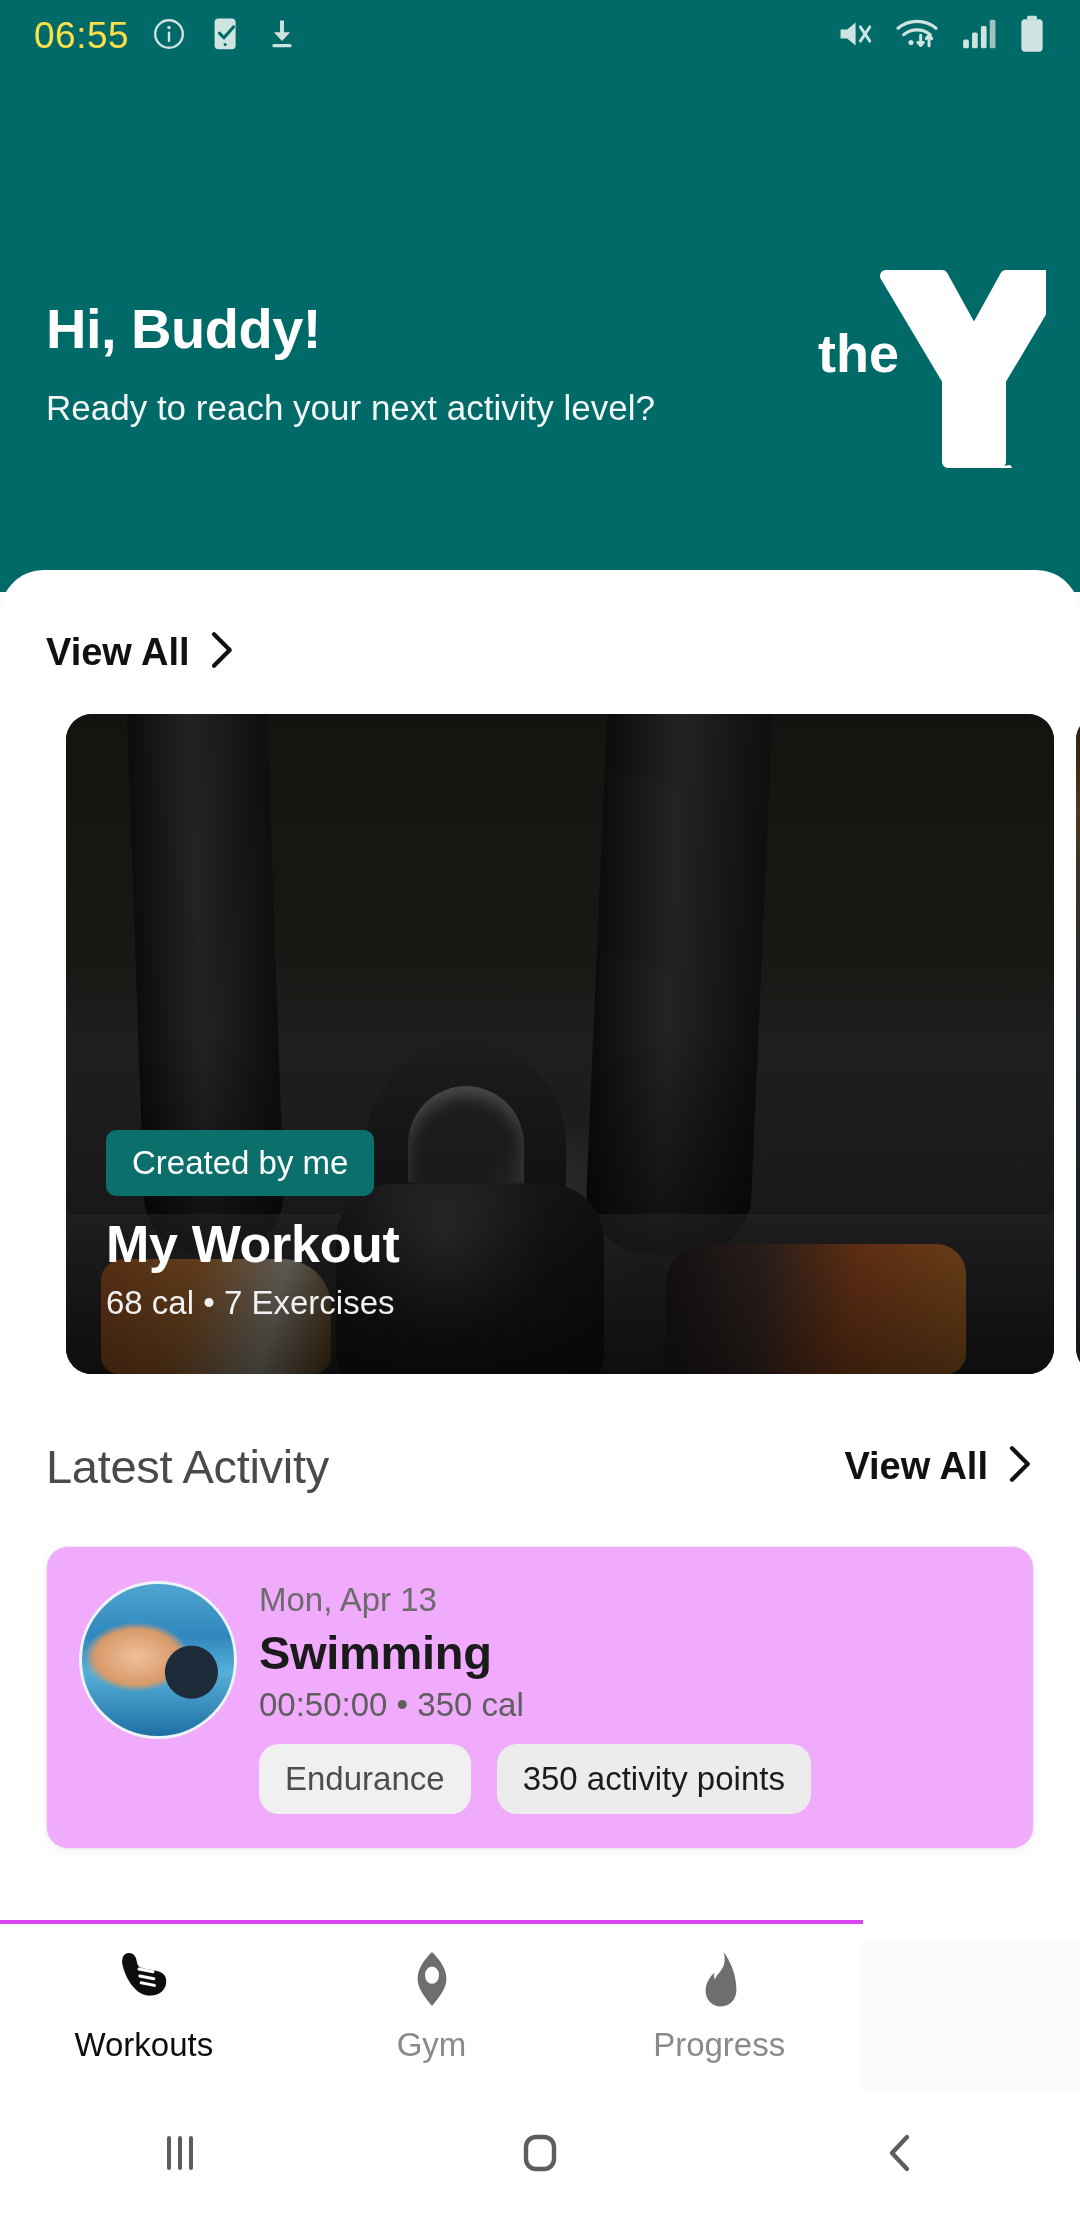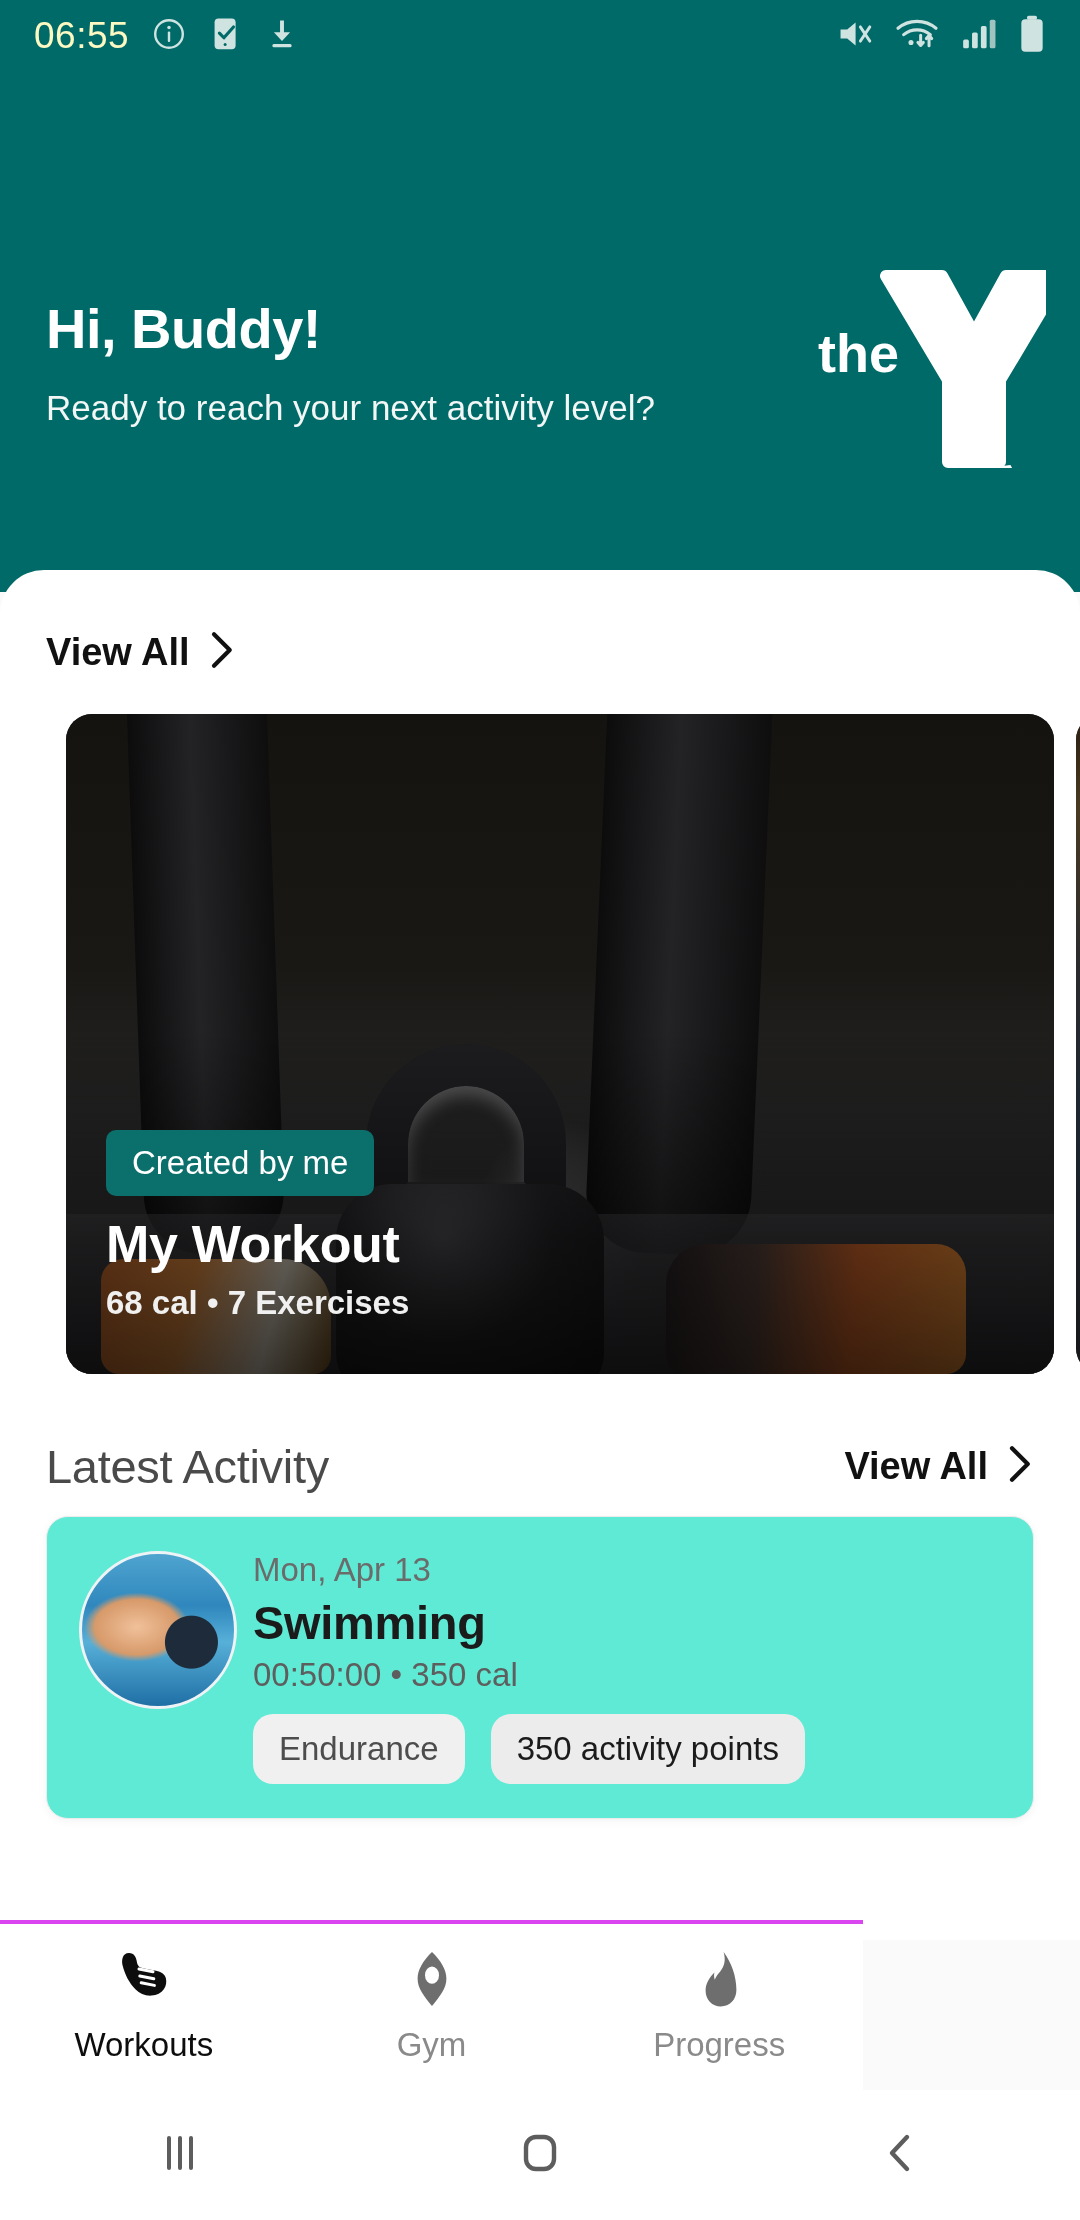--- a/index.html
+++ b/index.html
@@ -14,21 +14,21 @@
   .header {
     position:absolute; top:0; left:0; width:1080px; height:592px;
     background:#006a69;
   }
   .statusbar {
     position:absolute; top:0; left:0; width:1080px; height:72px;
     display:flex; align-items:center; padding:0 34px;
   }
   .sb-left { display:flex; align-items:center; gap:22px; }
   .sb-time {
-    color:#fef9c3; font-size:37px; font-weight:400; letter-spacing:.5px;
+    color:#fde047; font-size:37px; font-weight:400; letter-spacing:.5px;
   }
   .sb-right { margin-left:auto; display:flex; align-items:center; gap:20px; }
   .ico { display:block; }
 
   
   .avatar {
     position:absolute; left:46px; top:120px; width:116px; height:116px;
     border-radius:50%; background:#ffffff;
     display:flex; align-items:center; justify-content:center;
   }
@@ -121,28 +121,28 @@
     background:linear-gradient(180deg, rgba(0,0,0,0) 48%, rgba(0,0,0,.55) 80%, rgba(0,0,0,.72) 100%);
   }
   .card-overlay { position:absolute; left:40px; bottom:52px; right:40px; }
   .badge {
     display:inline-block; background:#0b6f6c; color:#fff;
     font-size:33px; font-weight:400; padding:14px 26px; border-radius:10px;
   }
   .card-title {
     color:#fff; font-size:52px; font-weight:700; margin-top:18px; letter-spacing:-.3px;
   }
-  .card-meta { color:#f0f0f0; font-size:33px; font-weight:700; margin-top:10px; }
+  .card-meta { color:#f0f0f0; font-size:33px; font-weight:400; margin-top:10px; }
 
   
   .activity-section { margin-top:44px; }
   .activity-card {
-    margin:2px 46px 0 46px; background:#5eead4; border-radius:22px;
+    margin:32px 46px 0 46px; background:#f0abfc; border-radius:22px;
     border:1px solid #ececec; box-shadow:0 2px 10px rgba(0,0,0,.05);
-    display:flex; padding:34px 32px; gap:16px; align-items:flex-start;
+    display:flex; padding:34px 32px; gap:22px; align-items:flex-start;
   }
   .act-thumb {
     flex:0 0 auto; width:158px; height:158px; border-radius:50%;
     overflow:hidden; border:3px solid #eef3f5;
     background:
       radial-gradient(circle at 72% 58%, #1d2b3a 0 26px, rgba(0,0,0,0) 27px),
       radial-gradient(ellipse 70px 46px at 36% 48%, #f0c09a 0%, #d79a6a 60%, rgba(0,0,0,0) 75%),
       linear-gradient(180deg,#4fa4cf 0%,#2f87bd 34%,#57b0d8 58%,#1f6fa5 100%);
   }
   .act-body { flex:1 1 auto; min-width:0; }

